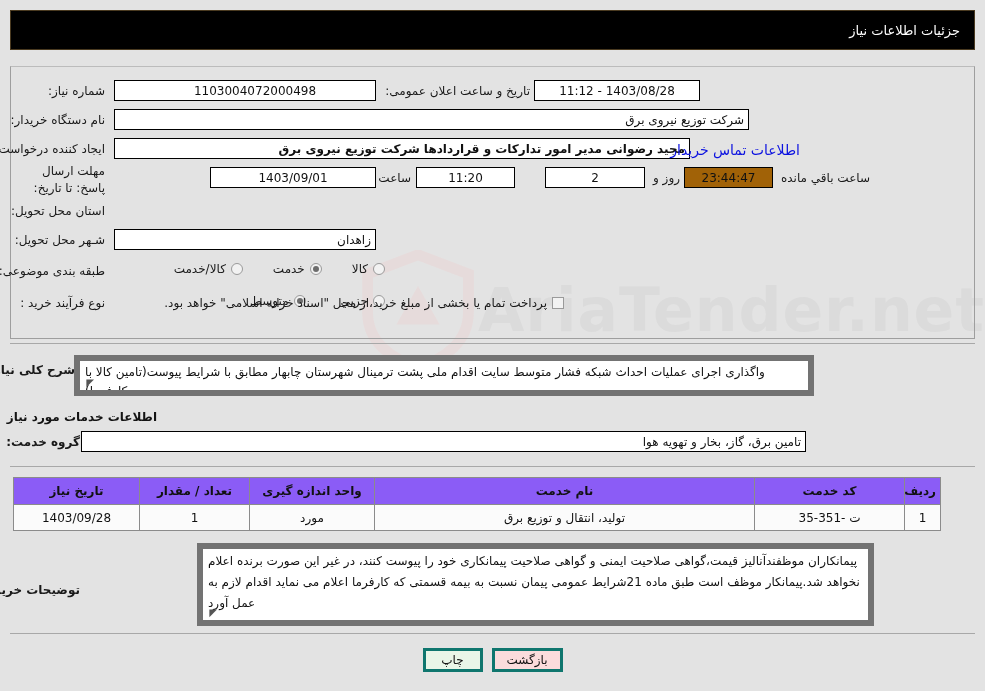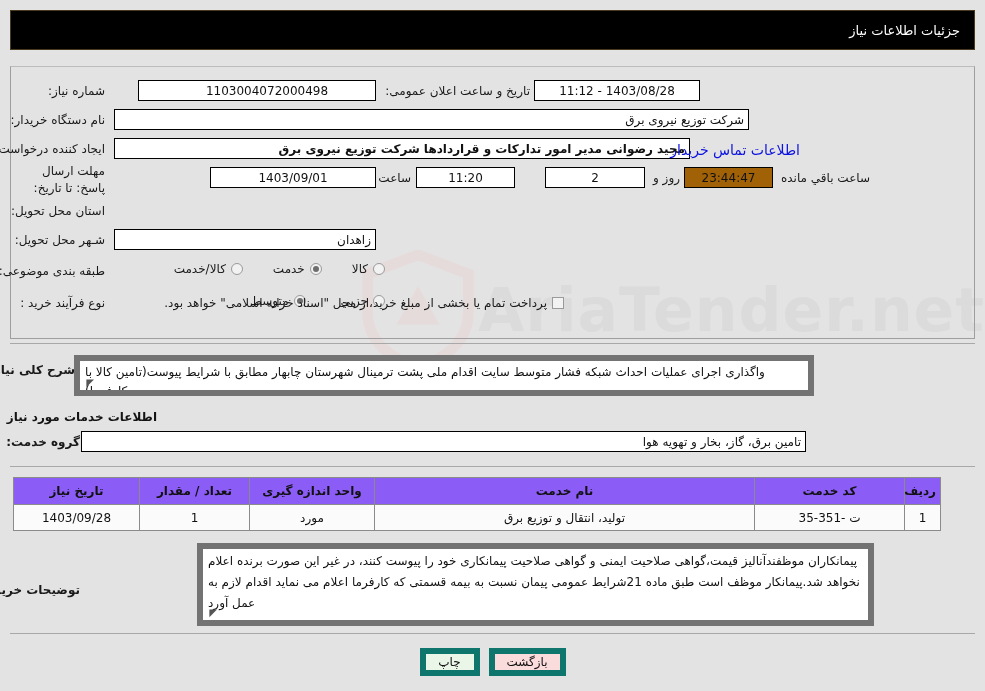--- a/index.html
+++ b/index.html
@@ -234,21 +234,21 @@
   .btn-row {
     position: absolute;
     top: 648px;
     right: 0; left: 0;
     display: flex;
     justify-content: center;
     gap: 9px;
     z-index: 4;
   }
   .btn {
-    border: 6px solid #0f766e;
+    border: 3px solid #0f766e;
     font-size: 12px;
     color: #111;
     height: 24px;
     min-width: 60px;
     padding: 8px 12px;
     display: flex;
     align-items: center;
     justify-content: center;
     cursor: pointer;
     box-sizing: border-box;
@@ -272,21 +272,21 @@
 
   <div class="header-bar">
     <span>جزئیات اطلاعات نیاز</span>
   </div>
 
   <div class="panel" id="panel-top"></div>
   <div class="panel" id="panel-middle"></div>
   <div class="panel" id="panel-bottom"></div>
 
   <div class="lbl-right" style="top:84px; right:880px;">شماره نیاز:</div>
-  <div class="finput center" style="position:absolute; top:80px; right:609px; width:238px;padding-left:24px;">1103004072000498</div>
+  <div class="finput center" style="position:absolute; top:80px; right:609px; width:262px;padding-left:24px;">1103004072000498</div>
   <div class="plain-text" style="position:absolute; top:84px; right:455px;">تاریخ و ساعت اعلان عمومی:</div>
   <div class="finput center" style="position:absolute; top:80px; right:285px; width:166px;">1403/08/28 - 11:12</div>
 
   <div class="lbl-right" style="top:113px; right:880px;">نام دستگاه خریدار:</div>
   <div class="finput" style="position:absolute; top:109px; right:236px; width:635px; justify-content:flex-start;">شرکت توزیع نیروی برق</div>
 
   <div class="lbl-right" style="top:142px; right:880px;">ایجاد کننده درخواست:</div>
   <div class="finput" style="position:absolute; top:138px; right:295px; width:576px;font-weight:bold;">مجید  رضوانی مدیر امور تدارکات و قراردادها شرکت توزیع نیروی برق</div>
   <div class="link-text" style="position:absolute; top:142px; right:185px;">اطلاعات تماس خریدار</div>
 

